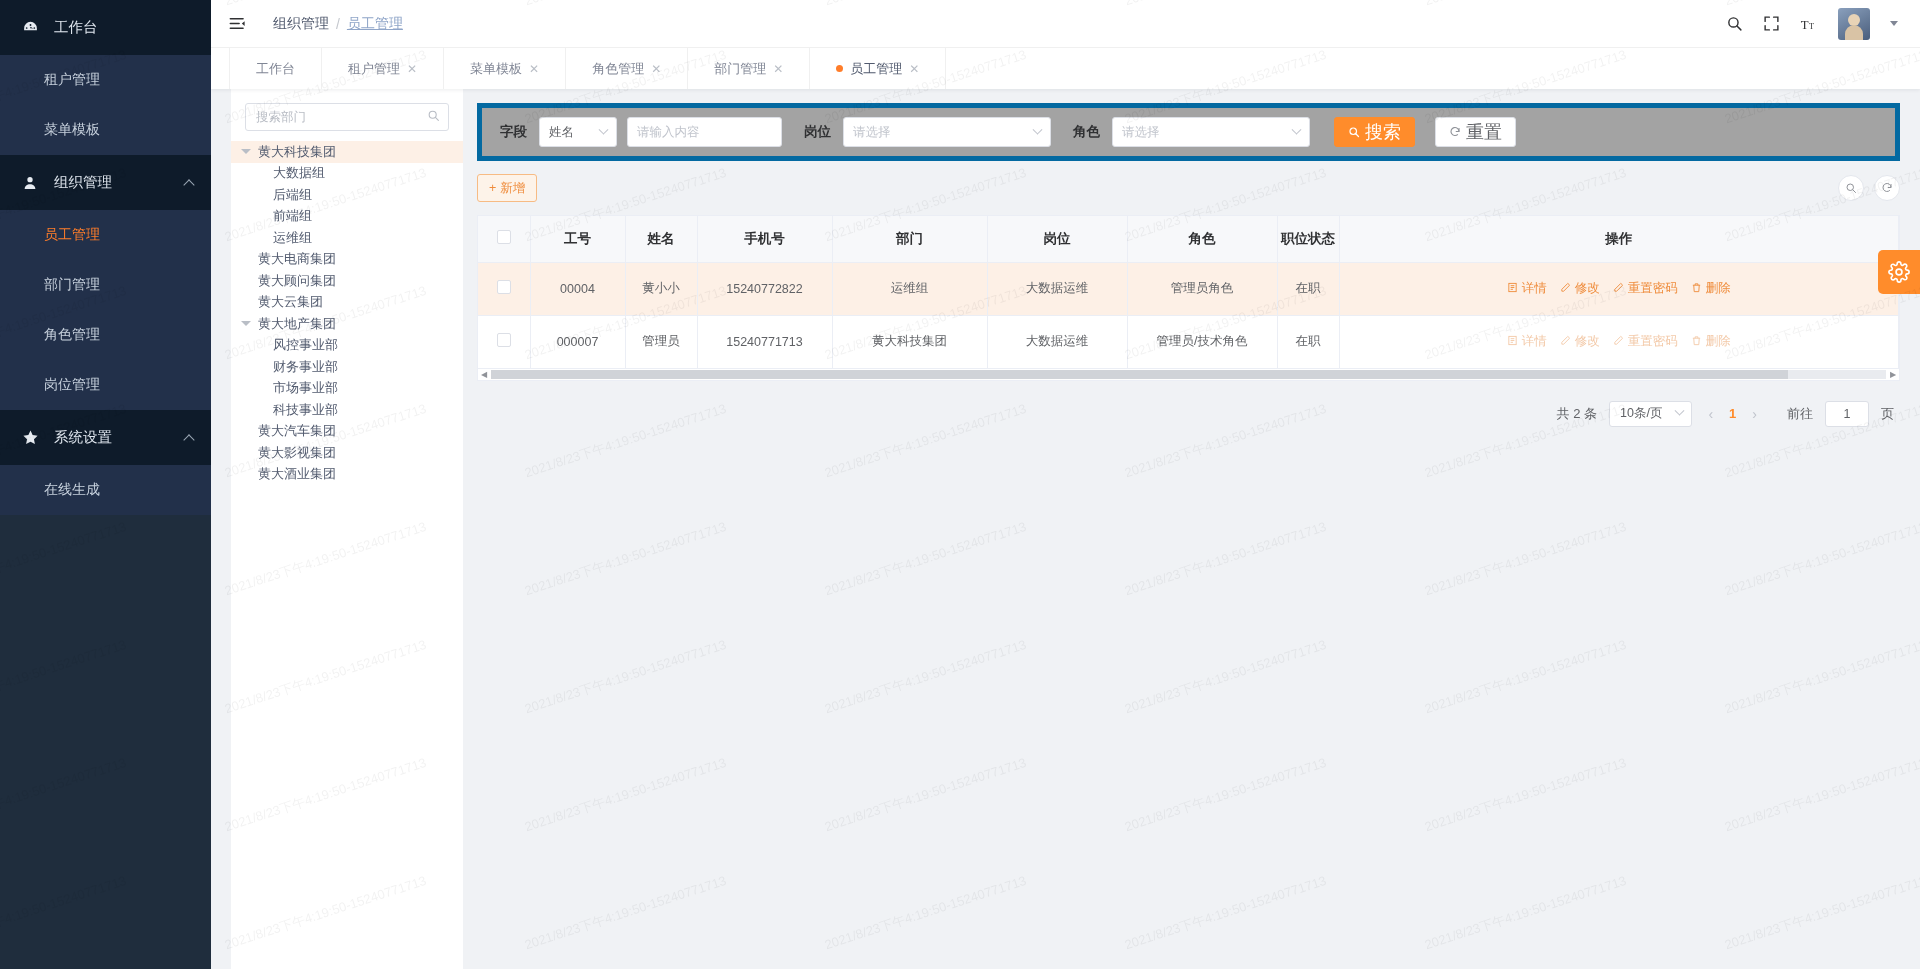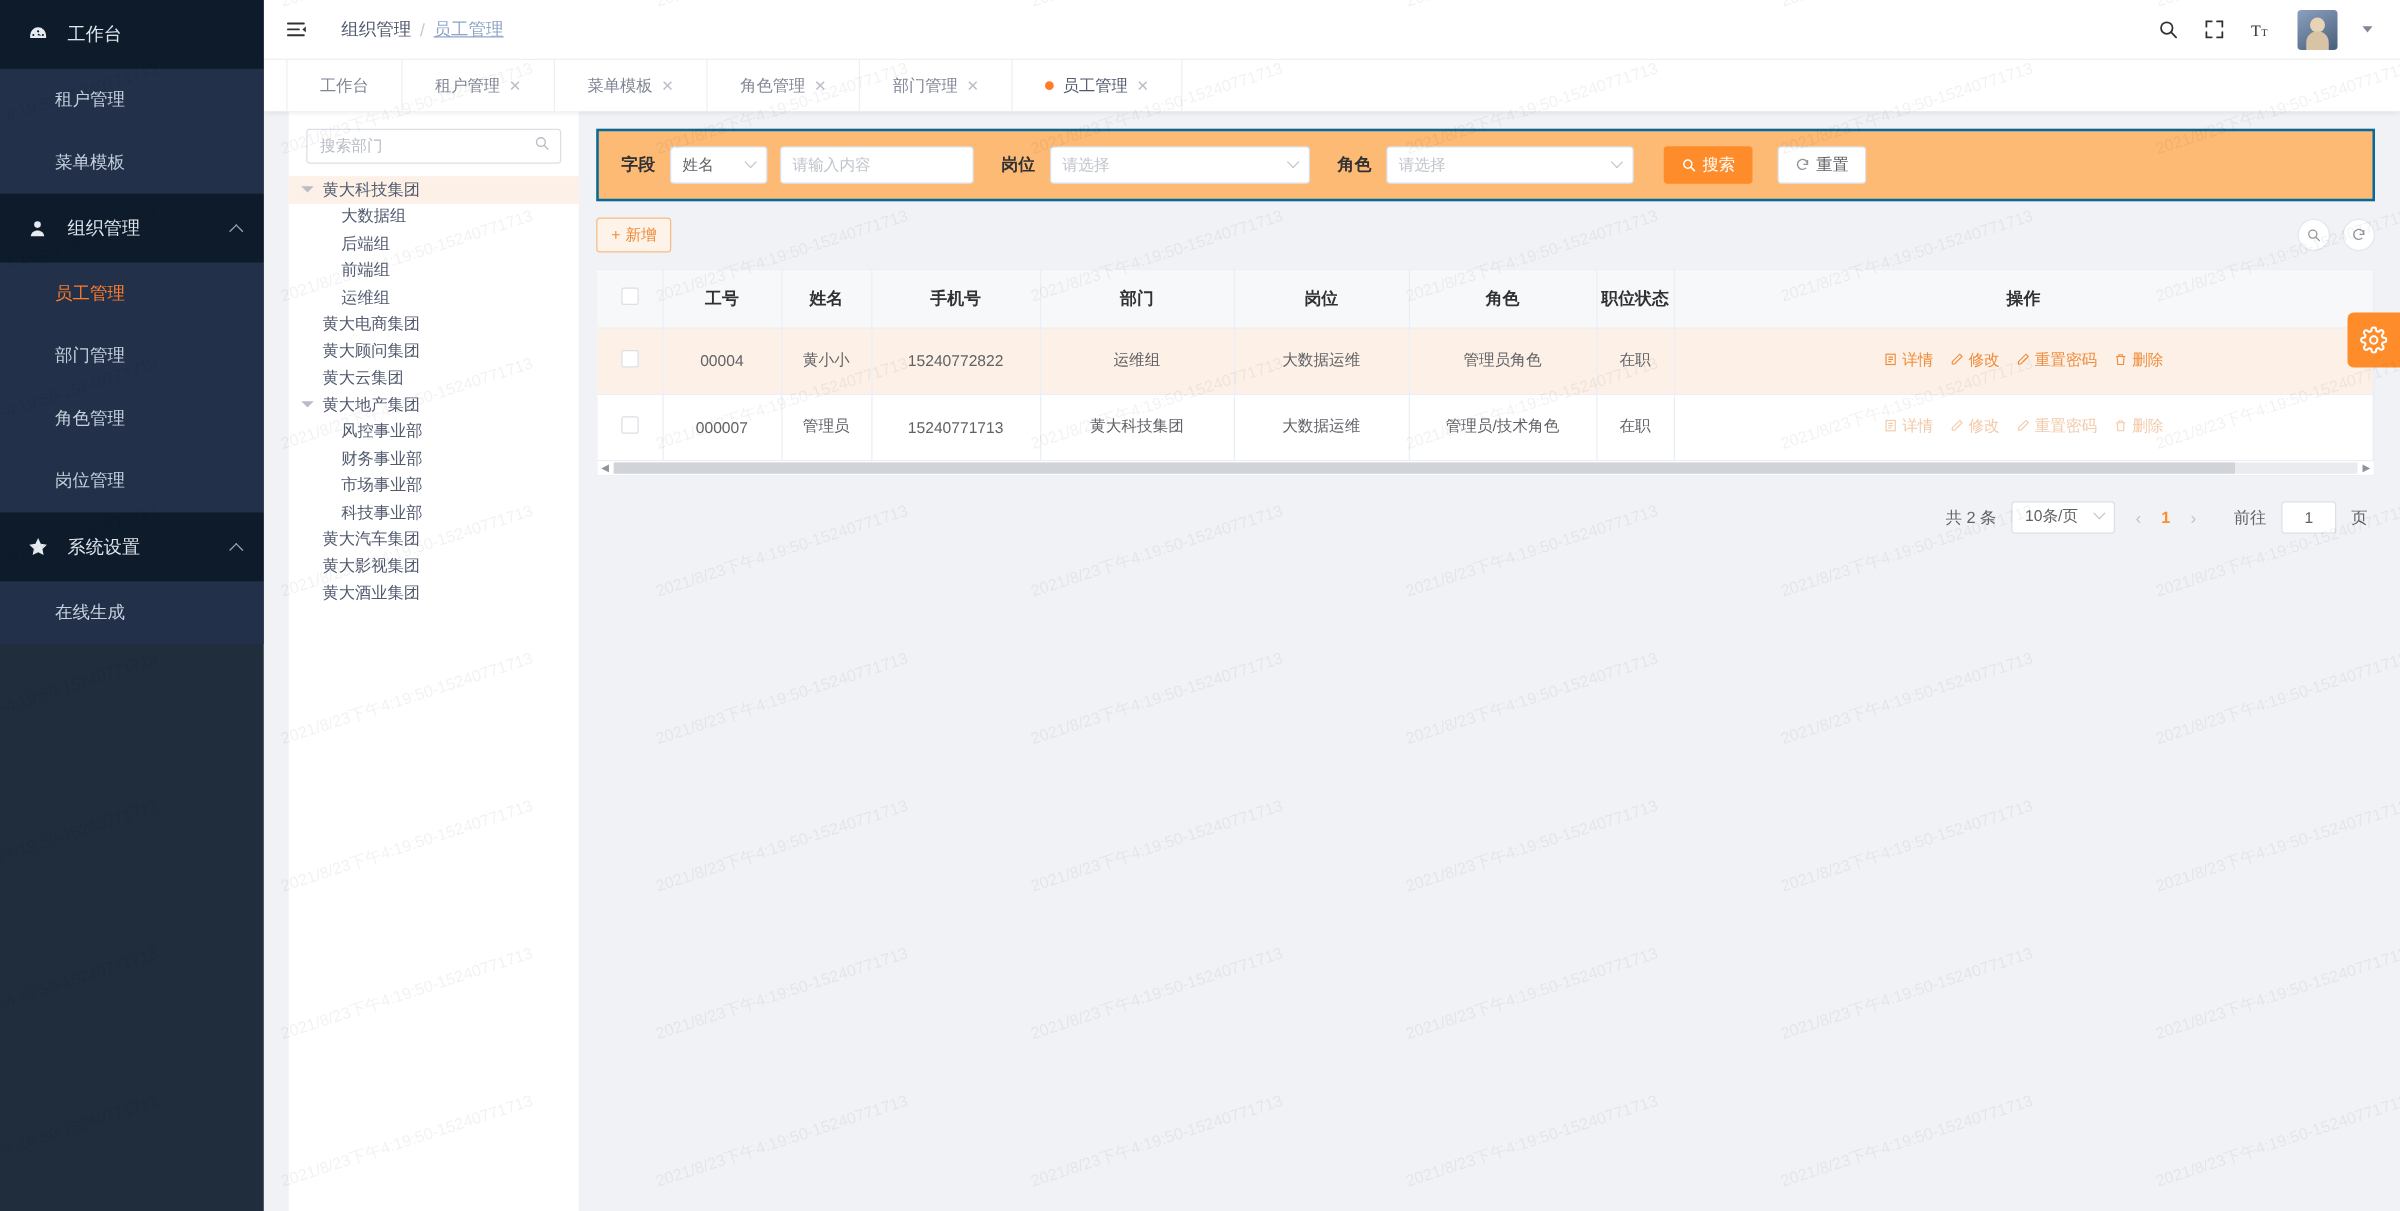--- a/index.html
+++ b/index.html
@@ -140,21 +140,21 @@
   .tri {
     width: 0; height: 0; margin-right: 7px;
     border-left: 5px solid transparent; border-right: 5px solid transparent;
     border-top: 5.5px solid #b9bec6;
   }
   .tri.hidden { visibility: hidden; }
 
   
   #main { position: absolute; left: 266px; top: 0; right: 20px; height: 880px; }
   .filter-card {
-    background: #fdba74; border:2px solid #0369a1; margin: 14px 0 0 0;
+    background: #a3a3a3; border:5px solid #0369a1; margin: 14px 0 0 0;
     height: 58px; display: flex; align-items: center; padding: 0 18px; gap: 10px;
     position: relative;
   }
   .flabel { font-size: 13.5px; color: #303133; font-weight: bold; margin-right: 2px;}
   .sel-box, .inp-box {
     height: 30px; border: 1px solid #dcdfe6; border-radius: 3px; background:#fff;
     display:flex; align-items:center; padding: 0 9px; font-size: 12.5px; color:#606266;
   }
   .sel-box { justify-content: space-between; cursor: pointer; }
   .inp-box input {
@@ -162,21 +162,21 @@
     font-family:"Liberation Sans", sans-serif;
   }
   .inp-box input::placeholder{ color:#c0c4cc;}
   .ph { color:#c0c4cc; }
   .chev-dn {
     width:7px;height:7px;border-right:1.3px solid #c0c4cc;border-bottom:1.3px solid #c0c4cc;
     transform: rotate(45deg) translate(-2px,-2px);
   }
   .btn {
     height: 30px; border-radius: 3px; display:flex; align-items:center; gap:5px;
-    padding: 0 13px; font-size: 13px; cursor:pointer; white-space:nowrap;
+    padding: 0 13px; font-size: 18px; cursor:pointer; white-space:nowrap;
   }
   .btn-primary { background:#ff8c2b; color:#fff; border:1px solid #ff8c2b; }
   .btn-default { background:#fff; color:#606266; border:1px solid #dcdfe6; }
 
   .toolbar-row { height: 54px; display:flex; align-items:center; }
   .btn-add {
     height: 28px; border:1px solid #f7bb84; background:#fdf3e9; color:#ef8c3c;
     border-radius:3px; font-size:12.5px; display:flex; align-items:center; gap:4px;
     padding: 0 11px; cursor:pointer;
   }

